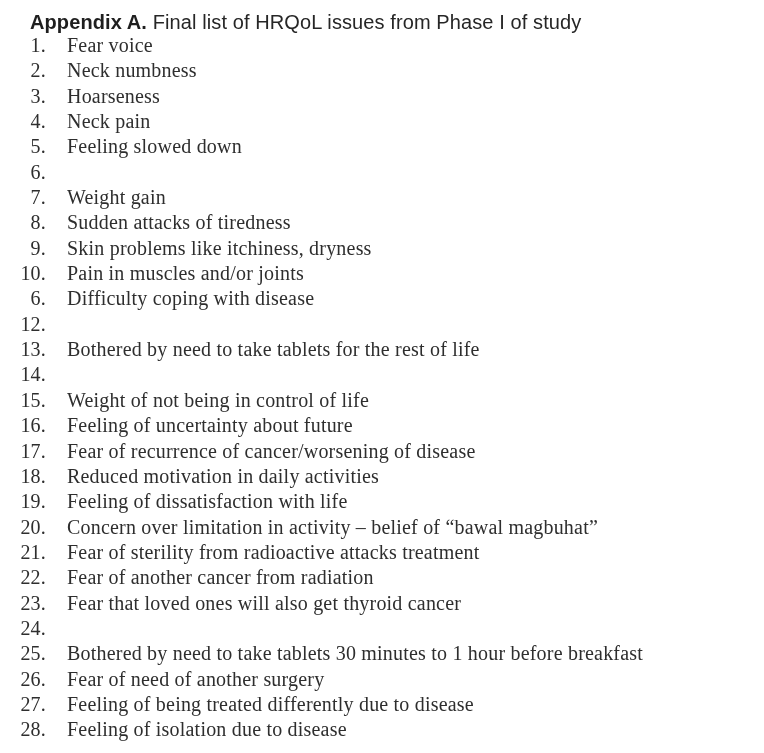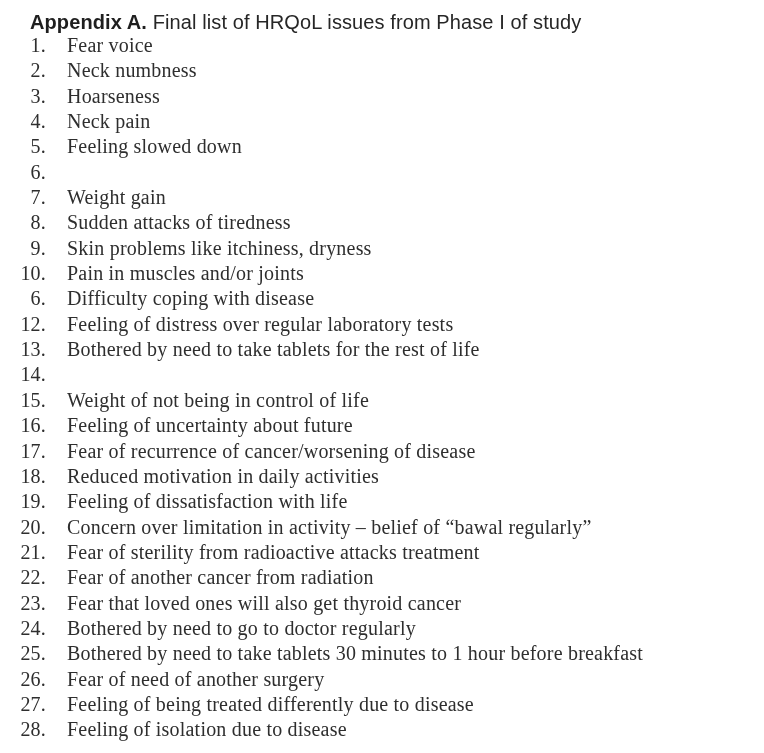--- a/index.html
+++ b/index.html
@@ -101,21 +101,20 @@
       <div class="row">
         <span class="num">10.</span>
         <span class="txt">Pain in muscles and/or joints</span>
       </div>
       <div class="row">
         <span class="num">6.</span>
         <span class="txt">Difficulty coping with disease</span>
       </div>
       <div class="row">
         <span class="num">12.</span>
-        <span class="txt">Feeling of distress over regular laboratory tests</span>
       </div>
       <div class="row">
         <span class="num">13.</span>
         <span class="txt">Bothered by need to take tablets for the rest of life</span>
       </div>
       <div class="row">
         <span class="num">14.</span>
       </div>
       <div class="row">
         <span class="num">15.</span>
@@ -132,37 +131,36 @@
       <div class="row">
         <span class="num">18.</span>
         <span class="txt">Reduced motivation in daily activities</span>
       </div>
       <div class="row">
         <span class="num">19.</span>
         <span class="txt">Feeling of dissatisfaction with life</span>
       </div>
       <div class="row">
         <span class="num">20.</span>
-        <span class="txt">Concern over limitation in activity – belief of “bawal regularly”</span>
+        <span class="txt">Concern over limitation in activity – belief of “bawal magbuhat”</span>
       </div>
       <div class="row">
         <span class="num">21.</span>
         <span class="txt">Fear of sterility from radioactive attacks treatment</span>
       </div>
       <div class="row">
         <span class="num">22.</span>
         <span class="txt">Fear of another cancer from radiation</span>
       </div>
       <div class="row">
         <span class="num">23.</span>
         <span class="txt">Fear that loved ones will also get thyroid cancer</span>
       </div>
       <div class="row">
         <span class="num">24.</span>
-        <span class="txt">Bothered by need to go to doctor regularly</span>
       </div>
       <div class="row">
         <span class="num">25.</span>
         <span class="txt">Bothered by need to take tablets 30 minutes to 1 hour before breakfast</span>
       </div>
       <div class="row">
         <span class="num">26.</span>
         <span class="txt">Fear of need of another surgery</span>
       </div>
       <div class="row">

